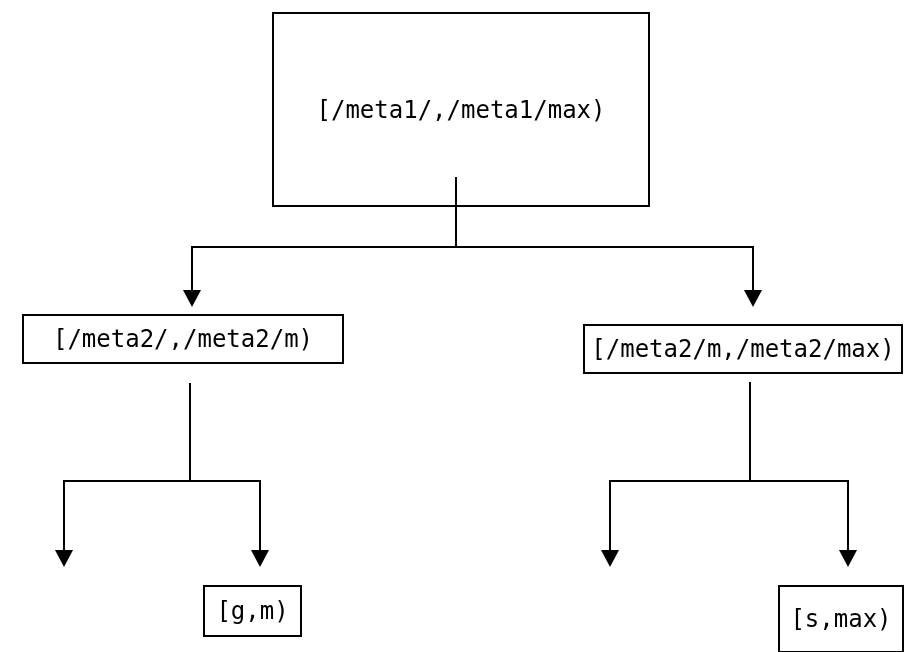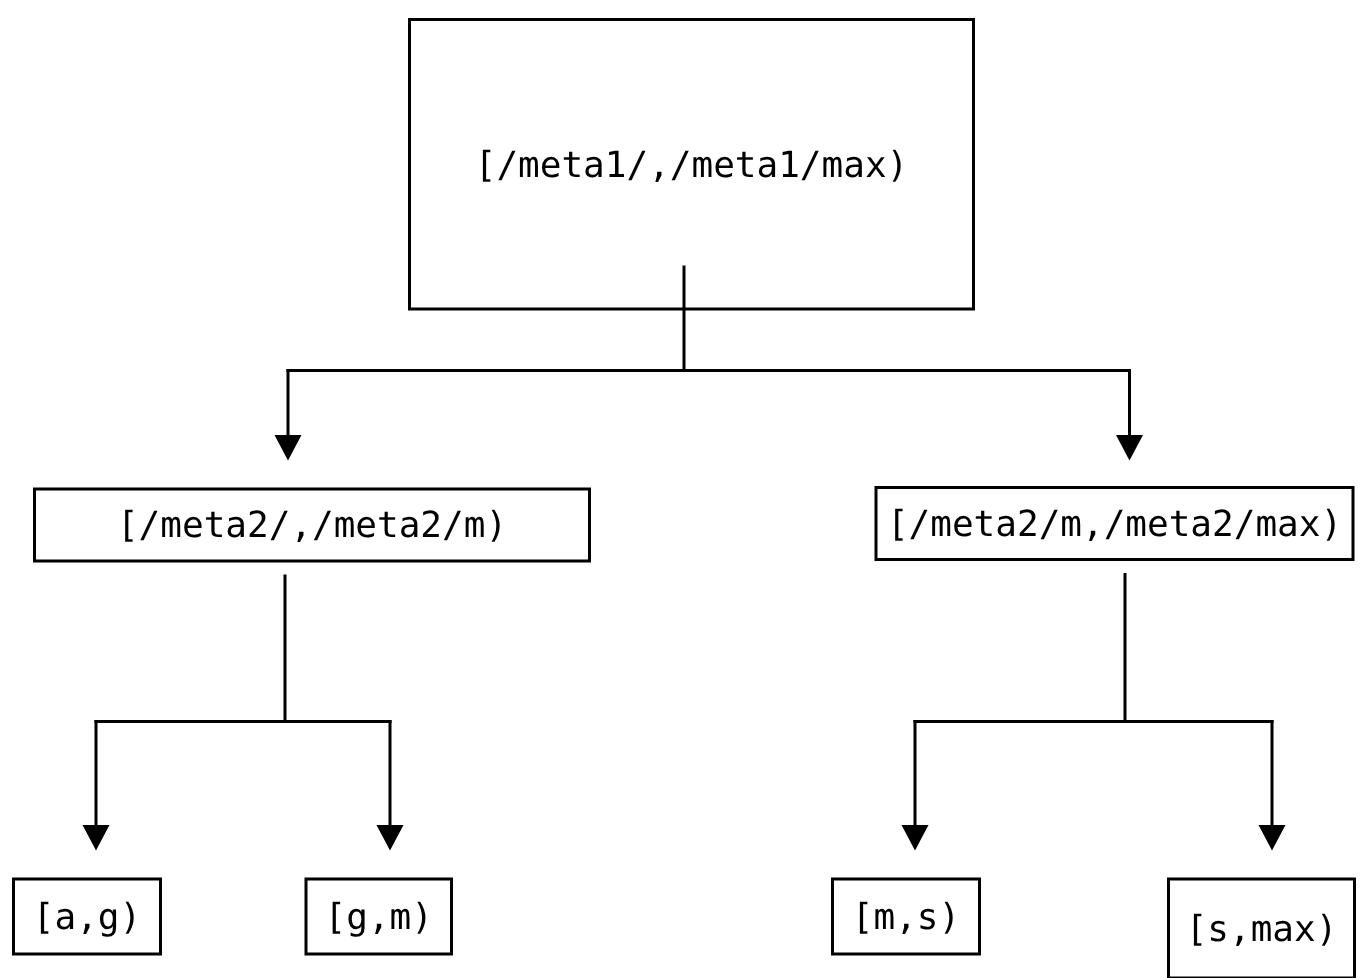--- a/index.html
+++ b/index.html
@@ -36,21 +36,21 @@
     position: absolute;
     width: 0;
     height: 0;
     border-left: 9px solid transparent;
     border-right: 9px solid transparent;
     border-top: 17px solid #000000;
   }
 
   
   .node-root        { left: 272px; top: 12px;  width: 378px; height: 195px; }
-  .node-meta2-low   { left: 22px;  top: 325px; width: 372px; height: 50px;  }
+  .node-meta2-low   { left: 22px;  top: 314px; width: 322px; height: 50px;  }
   .node-meta2-high  { left: 583px; top: 324px; width: 320px; height: 50px; text-align: center;  }
   .node-leaf-ag     { left: 8px;   top: 585px; width: 100px; height: 52px;  }
   .node-leaf-gm     { left: 203px; top: 585px; width: 99px;  height: 52px;  }
   .node-leaf-ms     { left: 554px; top: 585px; width: 100px; height: 52px;  }
   .node-leaf-smax   { left: 778px; top: 585px; width: 126px; height: 68px;  }
 
   
   .stem1  { left: 455px; top: 177px; width: 2px;   height: 71px; }
   .bar1   { left: 191px; top: 246px; width: 563px; height: 2px;  }
   .dropL1 { left: 191px; top: 246px; width: 2px;   height: 45px; }
@@ -84,31 +84,25 @@
   </div>
 
   <div class="node node-meta2-low">
     <span>[/meta2/,/meta2/m)</span>
   </div>
 
   <div class="node node-meta2-high">
     <span>[/meta2/m,/meta2/max)</span>
   </div>
 
-  <div class="node node-leaf-ag">
-    <span>[a,g)</span>
-  </div>
 
   <div class="node node-leaf-gm">
     <span>[g,m)</span>
   </div>
 
-  <div class="node node-leaf-ms">
-    <span>[m,s)</span>
-  </div>
 
   <div class="node node-leaf-smax">
     <span>[s,max)</span>
   </div>
 
   <div class="line stem1"></div>
   <div class="line bar1"></div>
   <div class="line dropL1"></div>
   <div class="line dropR1"></div>
   <div class="arrowhead arrL1"></div>

